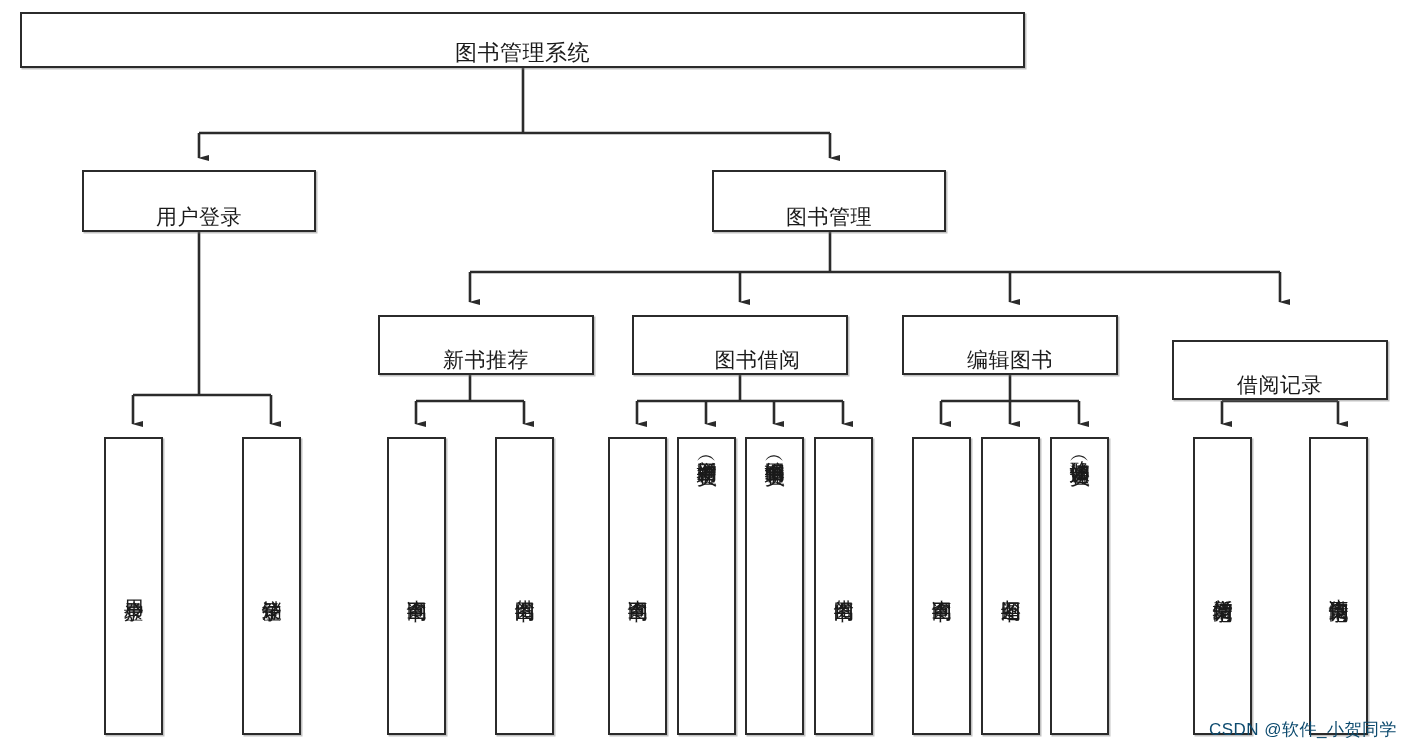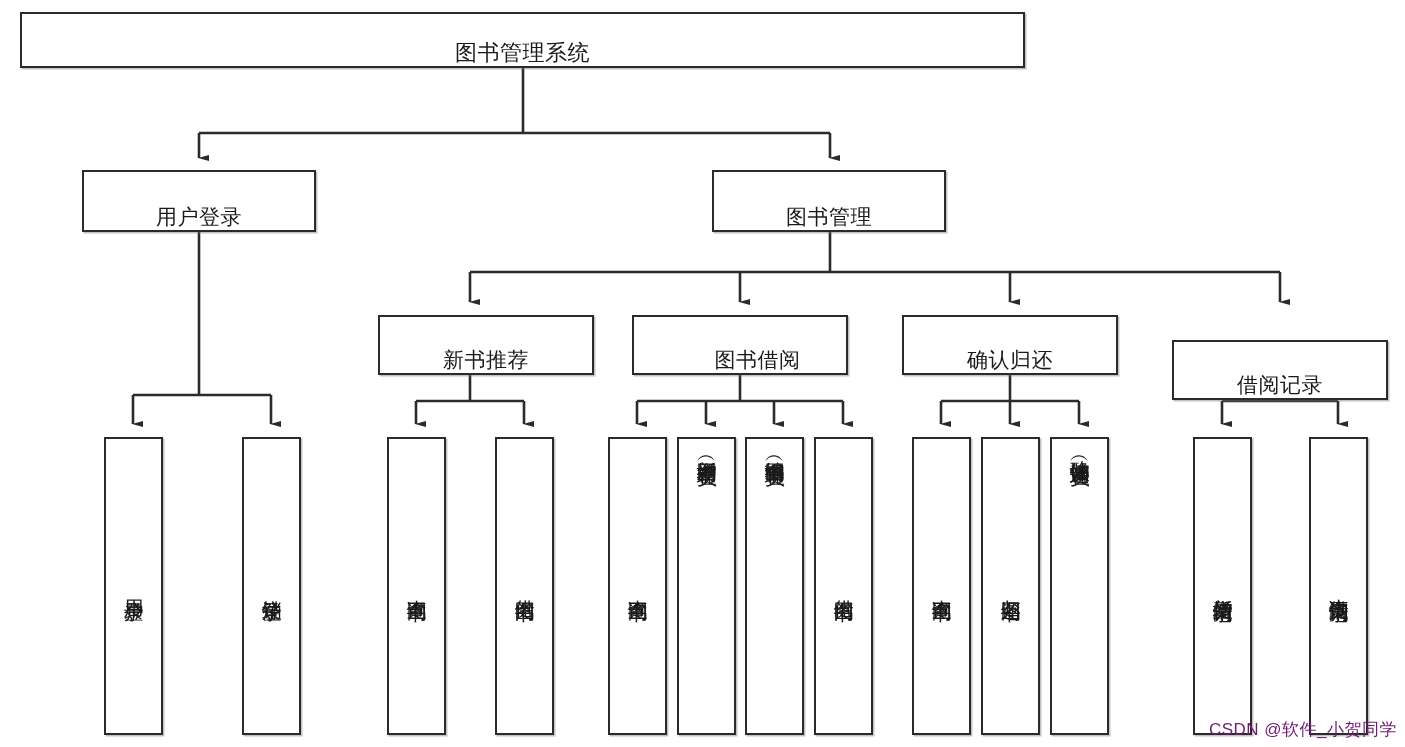--- a/index.html
+++ b/index.html
@@ -63,21 +63,21 @@
     display: flex;
     align-items: center;
     justify-content: center;
   }
   .node.leaf.toptext .leaf-inner { align-items: flex-start; padding-top: 6px; }
   .watermark {
     position: absolute;
     right: 8px;
     bottom: 6px;
     font-size: 17px;
-    color: #701a75;
+    color: #0c4a6e;
     letter-spacing: 0.5px;
     white-space: nowrap;
   }
 </style>
 </head>
 <body>
 
 <div id="canvas">
 
   <svg class="wires" viewBox="0 0 1405 747">
@@ -141,21 +141,21 @@
     <span class="label">图书管理</span>
   </div>
 
   <div class="node" style="left:362px; top:315px; width:216px; height:60px;margin-left:16px;">
     <span class="label">新书推荐</span>
   </div>
   <div class="node" style="left:632px; top:315px; width:216px; height:60px;padding-left:35px;">
     <span class="label">图书借阅</span>
   </div>
   <div class="node" style="left:902px; top:315px; width:216px; height:60px;">
-    <span class="label">确认归还</span>
+    <span class="label">编辑图书</span>
   </div>
   <div class="node" style="left:1172px; top:315px; width:216px; height:60px;margin-top:25px;">
     <span class="label">借阅记录</span>
   </div>
 
   <div class="node leaf" style="left:104px; top:437px; width:59px; height:298px;">
     <div class="leaf-inner">
         <span class="label">用户登录</span>
       </div>
   </div>

